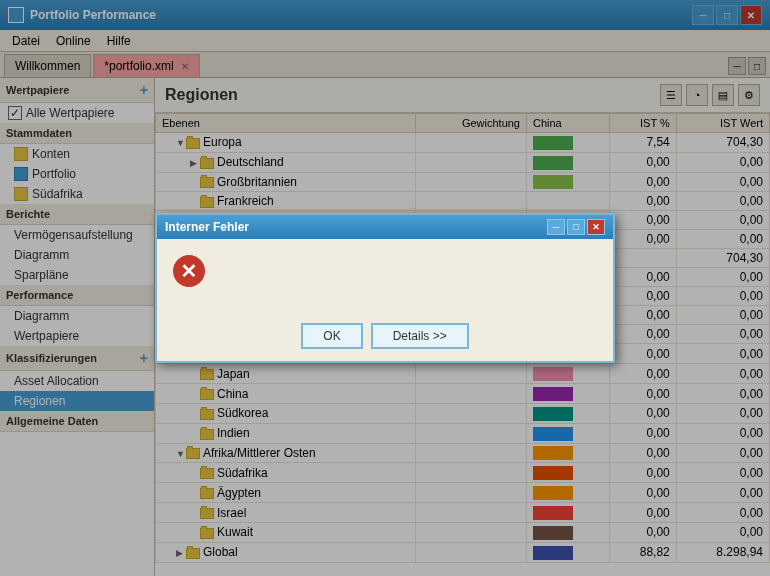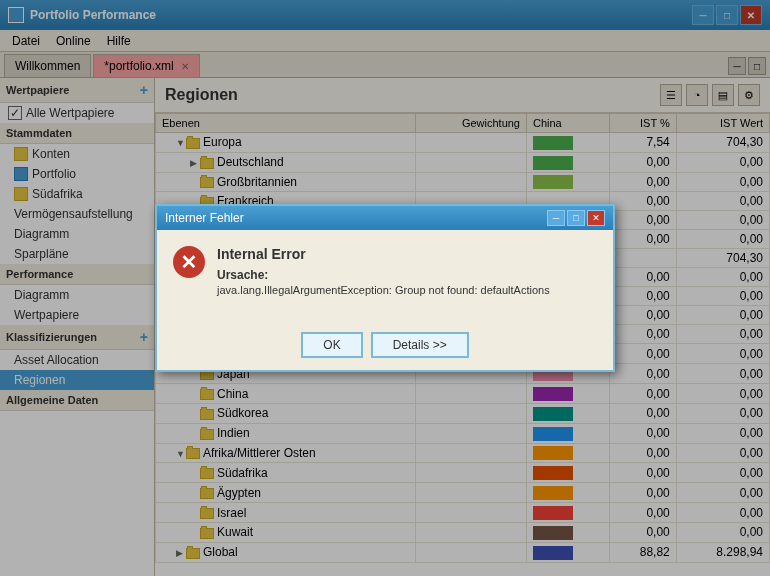--- a/index.html
+++ b/index.html
@@ -138,21 +138,21 @@
       background: #f0ece0;
       border: 2px solid #7ab8d8;
       box-shadow: 3px 3px 10px rgba(0,0,0,0.5);
       width: 460px;
     }
     .modal-title-bar {
       background: linear-gradient(to bottom, #4a9fd4, #2a7fb8);
       color: white;
       padding: 4px 8px;
       font-size: 12px;
-      font-weight: normal;
+      font-weight: bold;
       display: flex;
       align-items: center;
     }
     .modal-title-bar .modal-controls { margin-left: auto; display: flex; gap: 2px; }
     .modal-title-bar .modal-btn {
       width: 18px; height: 16px; background: #5aaae0; border: 1px solid #8ac8f0;
       color: white; font-size: 9px; display: flex; align-items: center; justify-content: center; cursor: pointer;
     }
     .modal-title-bar .modal-btn.close { background: #c0392b; }
     .modal-body { padding: 16px; }
@@ -226,20 +226,23 @@
     </div>
     <div class="sidebar-item">
       <div class="item-icon" style="background:#4a9fd4;border:1px solid #2a7fb8;"></div>
       <span>Portfolio</span>
     </div>
     <div class="sidebar-item">
       <div class="item-icon" style="background:#e8c840;border:1px solid #c8a820;"></div>
       <span>Südafrika</span>
     </div>
 
+    <div class="sidebar-section-header">
+      <span>Berichte</span>
+    </div>
     <div class="sidebar-item">
       <span>Vermögensaufstellung</span>
     </div>
     <div class="sidebar-item">
       <span>Diagramm</span>
     </div>
     <div class="sidebar-item">
       <span>Sparpläne</span>
     </div>
 
@@ -459,25 +462,20 @@
       <span>Interner Fehler</span>
       <div class="modal-controls">
         <div class="modal-btn">─</div>
         <div class="modal-btn">□</div>
         <div class="modal-btn close">✕</div>
       </div>
     </div>
     <div class="modal-body">
       <div class="modal-header-row">
         <div class="error-icon">✕</div>
-        <div>
-          <div class="modal-title-text">Internal Error</div>
-          <div class="modal-cause-label">Ursache:</div>
-          <div class="modal-cause-text">java.lang.IllegalArgumentException: Group not found: defaultActions</div>
-        </div>
       </div>
     </div>
     <div class="modal-footer">
       <button class="modal-btn-ok">OK</button>
       <button class="modal-btn-details">Details &gt;&gt;</button>
     </div>
   </div>
 </div>
 
 </body></html>

